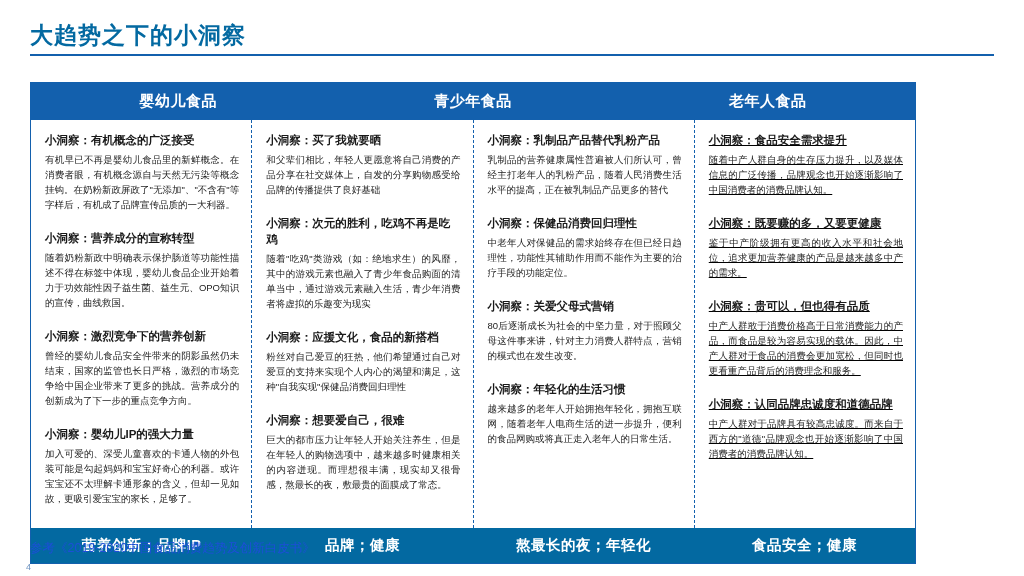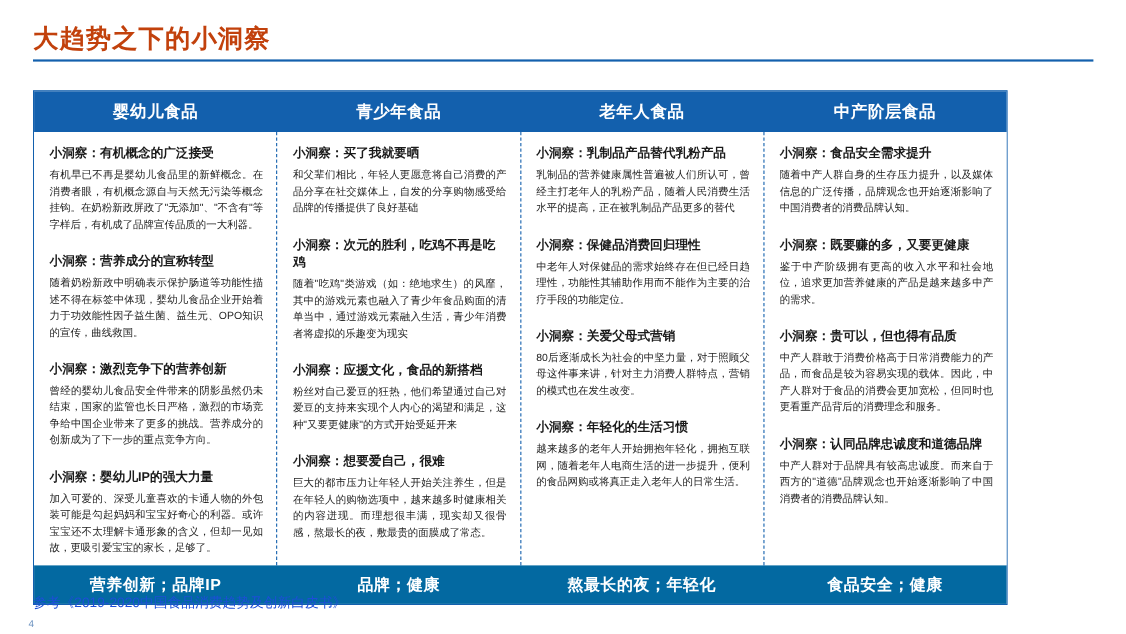--- a/index.html
+++ b/index.html
@@ -21,21 +21,21 @@
   
   .title-wrap {
     position: absolute;
     left: 30px;
     top: 20px;
     width: 964px;
   }
   .slide-title {
     font-size: 23px;
     font-weight: bold;
-    color: #c2410c;
+    color: #0369a1;
     letter-spacing: 1px;
     line-height: 30px;
   }
   .title-rule {
     margin-top: 4px;
     height: 2px;
     background: #1360ad;
     width: 964px;
   }
   
@@ -60,26 +60,27 @@
     padding: 9px 4px;
     letter-spacing: 0.5px;
   }
   .body-row {
     display: flex;
     background: #ffffff;
     min-height: 392px;
   }
   .body-cell {
     flex: 1 1 0;
-    padding: 12px 12px 8px 14px;
+    padding: 12px 12px 22px 14px;
     box-sizing: border-box;
     border-right: 1px dashed #1360ad;
   }
   .body-cell:last-child {
     border-right: none;
+    text-decoration: underline;
   }
   .insight {
     margin-bottom: 18px;
   }
   .insight:last-child {
     margin-bottom: 0;
     margin-top: 12px;
   }
   .insight-head {
     font-size: 11.5px;
@@ -131,21 +132,20 @@
     <div class="slide-title">大趋势之下的小洞察</div>
     <div class="title-rule"></div>
   </div>
 
   <div class="table">
 
     <div class="header-row">
       <div class="header-cell">婴幼儿食品</div>
       <div class="header-cell">青少年食品</div>
       <div class="header-cell">老年人食品</div>
-      <div class="header-cell">中产阶层食品</div>
     </div>
 
     <div class="body-row">
 
       <div class="body-cell">
         <div class="insight">
           <div class="insight-head">小洞察：有机概念的广泛接受</div>
           <div class="insight-body">有机早已不再是婴幼儿食品里的新鲜概念。在消费者眼，有机概念源自与天然无污染等概念挂钩。在奶粉新政屏政了"无添加"、"不含有"等字样后，有机成了品牌宣传品质的一大利器。</div>
         </div>
         <div class="insight">
@@ -166,21 +166,21 @@
         <div class="insight">
           <div class="insight-head">小洞察：买了我就要晒</div>
           <div class="insight-body">和父辈们相比，年轻人更愿意将自己消费的产品分享在社交媒体上，自发的分享购物感受给品牌的传播提供了良好基础</div>
         </div>
         <div class="insight">
           <div class="insight-head">小洞察：次元的胜利，吃鸡不再是吃鸡</div>
           <div class="insight-body">随着"吃鸡"类游戏（如：绝地求生）的风靡，其中的游戏元素也融入了青少年食品购面的清单当中，通过游戏元素融入生活，青少年消费者将虚拟的乐趣变为现实</div>
         </div>
         <div class="insight">
           <div class="insight-head">小洞察：应援文化，食品的新搭档</div>
-          <div class="insight-body">粉丝对自己爱豆的狂热，他们希望通过自己对爱豆的支持来实现个人内心的渴望和满足，这种"又要更健康"的方式开始受延开来</div>
+          <div class="insight-body">粉丝对自己爱豆的狂热，他们希望通过自己对爱豆的支持来实现个人内心的渴望和满足，这种"自我实现"保健品消费回归理性</div>
         </div>
         <div class="insight">
           <div class="insight-head">小洞察：想要爱自己，很难</div>
           <div class="insight-body">巨大的都市压力让年轻人开始关注养生，但是在年轻人的购物选项中，越来越多时健康相关的内容迸现。而理想很丰满，现实却又很骨感，熬最长的夜，敷最贵的面膜成了常态。</div>
         </div>
       </div>
 
       <div class="body-cell">
         <div class="insight">
           <div class="insight-head">小洞察：乳制品产品替代乳粉产品</div>

